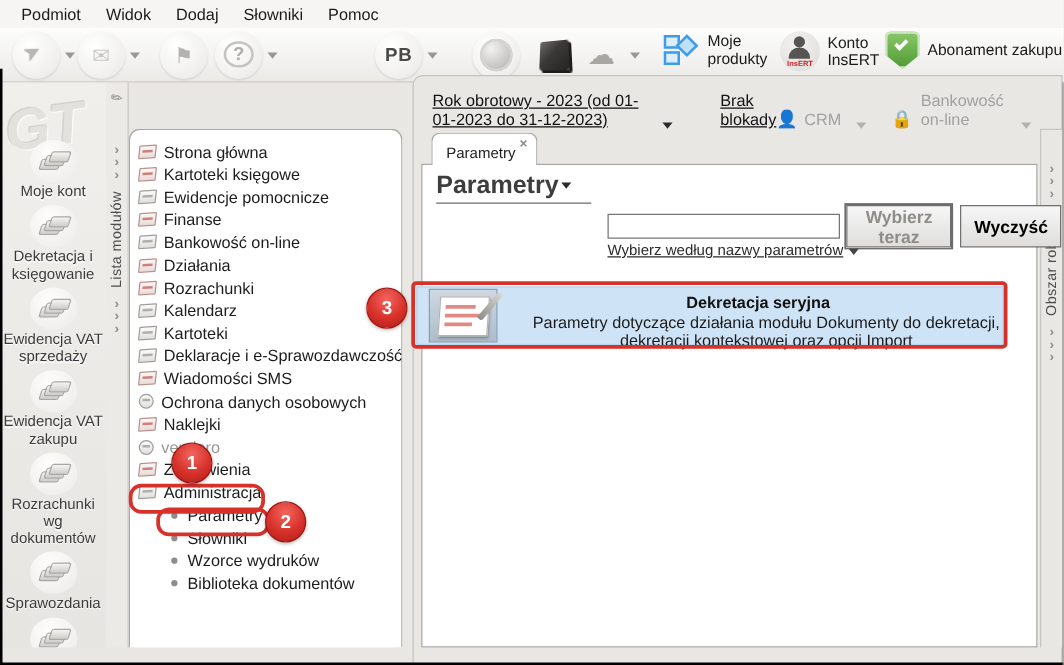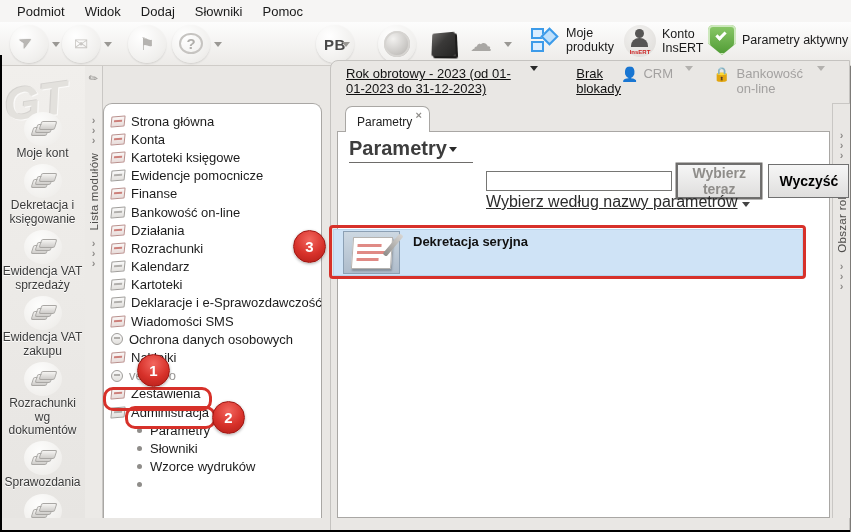--- a/index.html
+++ b/index.html
@@ -76,39 +76,39 @@
   .trow.sub { padding-left:24px; }
   .bullet { width:5px; height:5px; border-radius:50%; background:#8f8d8a; margin-right:8px; margin-left:2px; }
   .ti { width:14px; height:11px; border:1px solid #b98f8c; background:linear-gradient(#faf7f6,#e8dcda); transform:skewX(-10deg) rotate(-4deg); position:relative; border-radius:1px; flex:0 0 auto; }
   .ti:after { content:""; position:absolute; left:2px; top:3px; right:2px; height:2px; background:#cd7f7a; }
   .ti.gray { border-color:#9f9d9a; background:linear-gradient(#fafafa,#e2e0dd); }
   .ti.gray:after { background:#b0aeab; }
   .ti.round { width:12px; height:12px; border-radius:50%; transform:none; }
 
   
   .main-outline { position:absolute; left:330px; top:60px; right:1px; bottom:0; border:1px solid #c5c3c0; border-radius:8px 0 0 0; background:#e9e7e4; }
-  .topbar { position:absolute; left:331px; top:66px; right:18px; height:37px; display:flex; align-items:flex-start; }
+  .topbar { position:absolute; left:331px; top:66px; right:18px; height:37px; display:flex; align-items:flex-end; }
   .linky { font-size:13px; color:#111; text-decoration:underline; cursor:pointer; }
   .dcaret { width:0; height:0; border-left:4px solid transparent; border-right:4px solid transparent; border-top:5px solid #2a2a2a; display:inline-block; margin-left:4px; }
   .dim { color:#a3a1a0; font-size:13px; }
   .dim-ic { font-size:14px; color:#b3b1ae; }
   .dcaret.dim2 { border-top-color:#b3b1ae; }
 
   .tab { position:absolute; left:345px; top:106px; width:85px; height:26px; background:#fff; border:1px solid #a9a7a4; border-bottom:none; border-radius:7px 7px 0 0; z-index:5; }
   .tab .tlbl { position:absolute; left:11px; top:8px; font-size:12px; color:#222; }
   .tab .tclose { position:absolute; right:7px; top:2px; font-size:11px; color:#8f8d8a; font-weight:bold; cursor:pointer; }
 
   .content { position:absolute; left:337px; top:131px; width:493px; bottom:14px; background:#fff; border:1px solid #a9a7a4; z-index:4; }
   .ptitle { position:absolute; left:11px; top:5px; font-size:20px; font-weight:bold; color:#3d3d3d; border-bottom:1.5px solid #6e6c6a; padding-right:16px; padding-bottom:2px; cursor:pointer; }
   .ptitle .dcaret { margin-left:2px; position:relative; top:-3px; }
   .searchrow { position:absolute; left:148px; top:32px; display:flex; align-items:center; gap:5px; }
   .sinput { width:195px; height:20px; border:1px solid #767674; background:#fff; font-size:13px; padding:0 4px; font-family:"Liberation Sans",sans-serif; }
   .btn { height:34px; font-size:14px; font-family:"Liberation Sans",sans-serif; background:linear-gradient(#f6f6f6,#dfdedd); border:1px solid #707070; padding:0 10px; cursor:pointer;font-weight:bold; }
   .btn.default-dis { color:#8f8d8a; box-shadow:0 0 0 1.5px #6e6c6a; margin-right:2px; }
-  .flink { position:absolute; left:148px; top:61px; font-size:16px; color:#2b2b2b; text-decoration:underline; cursor:pointer; }
+  .flink { position:absolute; left:148px; top:61px; font-size:12px; color:#2b2b2b; text-decoration:underline; cursor:pointer; }
   .flink .dcaret { border-top-color:#444; }
 
   .item-blue { position:absolute; left:333px; top:229px; width:470px; height:47px; background:#cfe3f6; border:1px solid #b9d4ec; display:flex; align-items:flex-start; z-index:6; }
   .item-ic { width:57px; height:43px; margin:1px 0 0 9px; background:linear-gradient(#cdd8e2,#aebccb); border:1px solid #8ca0b4; display:flex; align-items:center; justify-content:center; }
   .doc-pen { width:40px; height:32px; background:#fff; border:1px solid #b5b3b0; transform:skewX(-4deg); position:relative; box-shadow:1px 2px 2px rgba(0,0,0,.25); }
   .doc-pen i { position:absolute; left:4px; height:3px; background:#e08a85; }
   .doc-pen i:nth-child(1){ top:6px; width:24px; }
   .doc-pen i:nth-child(2){ top:13px; width:28px; }
   .doc-pen i:nth-child(3){ top:20px; width:22px; }
   .doc-pen .pen { position:absolute; right:-4px; top:-6px; width:5px; height:26px; background:linear-gradient(#d8d6d3,#8f8d8a); transform:rotate(38deg); border-radius:2px; }
@@ -143,21 +143,21 @@
       </div>
     <span class="caret" style="left:104px"></span>
     <div class="tbtn" style="left:128px">
         <span class="g-flag"></span>
       </div>
     <div class="tbtn" style="left:172px">
         <span class="g-help"></span>
       </div>
     <span class="caret" style="left:214px"></span>
 
-    <div class="tbtn" style="left:316px">
+    <div class="tbtn" style="left:300px">
         <span class="pbtxt">PB</span>
       </div>
     <span class="caret" style="left:342px"></span>
     <div class="tbtn" style="left:378px">
         <span class="globe"></span>
       </div>
     <div class="tbtn flat" style="left:424px">
         <span class="cube"></span>
       </div>
     <div class="tbtn flat" style="left:462px">
@@ -178,21 +178,21 @@
           <span class="head"></span>
           <span class="bodyp"></span>
           <span class="ins">InsERT</span>
         </span>
       <span class="tb-label"><span>Konto</span><br><span>InsERT</span></span>
     </div>
     <div class="group2" style="left:708px">
       <span class="shield">
           <span class="chk"></span>
         </span>
-      <span class="tb-label">Parametry aktywny</span>
+      <span class="tb-label">Abonament zakupu</span>
     </div>
   </div>
 
   <div class="main-outline"></div>
   <div class="topbar">
     <span class="linky" style="margin-left:15px">Rok obrotowy - 2023  (od 01-01-2023 do 31-12-2023)</span>
     <span class="dcaret"></span>
     <span class="linky" style="margin-left:38px">Brak blokady</span>
     <span style="flex:1"></span>
     <span class="dim-ic">👤</span>
@@ -301,24 +301,20 @@
     <span class="chev">›</span>
   </div>
 
   <div class="treepanel">
     <div class="trow">
         <span class="ti"></span>
         <span class="lab">Strona główna</span>
       </div>
     <div class="trow">
         <span class="ti"></span>
-        <span class="lab">Konta</span>
-      </div>
-    <div class="trow">
-        <span class="ti"></span>
         <span class="lab">Kartoteki księgowe</span>
       </div>
     <div class="trow">
         <span class="ti gray"></span>
         <span class="lab">Ewidencje pomocnicze</span>
       </div>
     <div class="trow">
         <span class="ti"></span>
         <span class="lab">Finanse</span>
       </div>
@@ -377,20 +373,21 @@
     <div class="trow sub">
         <span class="bullet"></span>
         <span>Słowniki</span>
       </div>
     <div class="trow sub">
         <span class="bullet"></span>
         <span>Wzorce wydruków</span>
       </div>
     <div class="trow sub">
         <span class="bullet"></span>
+        <span>Biblioteka dokumentów</span>
       </div>
   </div>
 
   <div class="tab">
     <span class="tlbl">Parametry</span>
     <span class="tclose">×</span>
   </div>
 
   <div class="content">
     <div class="ptitle"><span>Parametry</span><span class="dcaret"></span></div>
@@ -406,20 +403,21 @@
     <span class="item-ic">
       <span class="doc-pen">
           <i></i>
           <i></i>
           <i></i>
           <span class="pen"></span>
         </span>
     </span>
     <span class="item-txt">
       <div class="item-title">Dekretacja seryjna</div>
+      <div class="item-desc">Parametry dotyczące działania modułu Dokumenty do dekretacji, dekretacji kontekstowej oraz opcji Import</div>
     </span>
   </div>
 
   <div class="ann-rect" style="left:103px; top:387px; width:109px; height:24px;"></div>
   <div class="ann-rect" style="left:125px; top:406px; width:91px; height:23px;"></div>
   <div class="ann-rect" style="left:329px; top:225px; width:477px; height:54px; border-radius:4px;"></div>
   <div class="ann-circle" style="left:137px; top:354px;">1</div>
   <div class="ann-circle" style="left:212px; top:401px;">2</div>
   <div class="ann-circle" style="left:293px; top:230px;">3</div>
 

